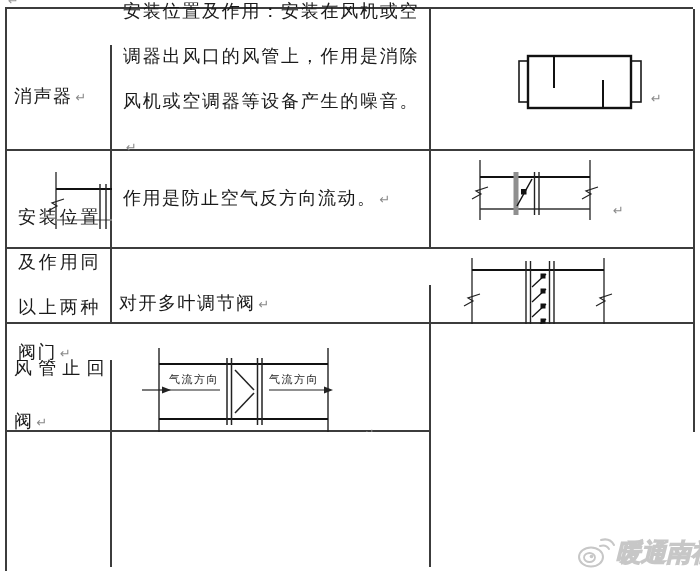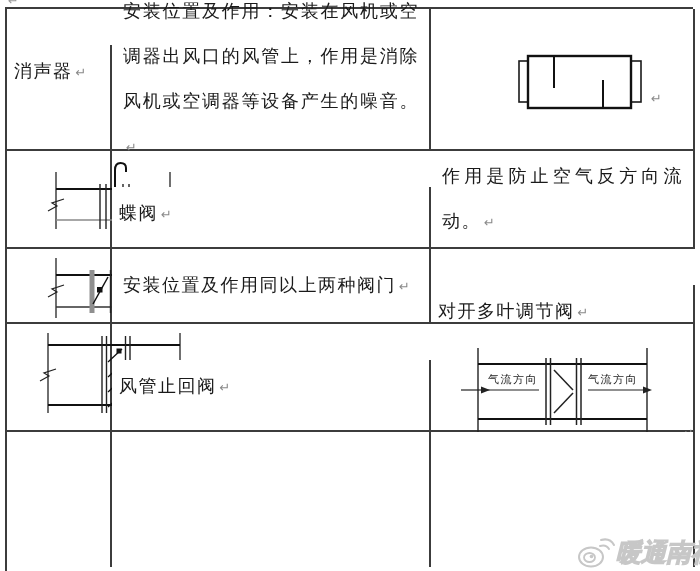--- a/index.html
+++ b/index.html
@@ -16,21 +16,21 @@
     border-left:2px solid #3c3c3c;
     background:#fff;
   }
   .cell{
     border-right:2px solid #3c3c3c;
     border-bottom:2px solid #3c3c3c;
     position:relative;
     background:#fff;
     overflow:visible;
   }
-  .name-cell{ display:flex; padding:0 4px 0 7px;margin-top:36px; }
+  .name-cell{ display:flex; align-items:center; padding:0 4px 0 7px;margin-top:36px; }
   .name-text{
     width:100%; font-size:18px; line-height:53px; color:#1a1a1a;
     letter-spacing:1.5px; text-align:justify;
   }
   .desc-cell{ display:flex; align-items:center; padding:0 10px 0 11px; }
   .desc-text{
     width:100%; font-size:18px; line-height:45px; color:#1a1a1a;
     letter-spacing:1.5px; text-align:justify;
   }
   .ret{
@@ -94,23 +94,20 @@
         <line x1="99" y1="33" x2="99" y2="78" stroke="#222" stroke-width="1.4"></line>
         <line x1="116" y1="33" x2="116" y2="78" stroke="#222" stroke-width="1.4"></line>
         <line x1="122" y1="33" x2="122" y2="78" stroke="#222" stroke-width="1.4"></line>
         <path d="M108 67 L108 19 Q108 12 113.5 12 Q119 12 119 17 L119 21" fill="none" stroke="#111" stroke-width="2"></path>
         <path d="M41 60 L50 55 L45 52 L57 48" fill="none" stroke="#222" stroke-width="1.2"></path>
         <path d="M155 60 L164 55 L159 52 L171 48" fill="none" stroke="#222" stroke-width="1.2"></path>
       </svg>
       <span class="sym-ret" style="left:220px; top:58px;">↵</span>
     </div>
 
-    <div class="cell name-cell">
-      <div class="name-text"><span>蝶阀</span><span class="ret">↵</span></div>
-    </div>
     <div class="cell desc-cell">
       <div class="desc-text"><span>作用是防止空气反方向流动。</span><span class="ret">↵</span></div>
     </div>
     <div class="cell sym-cell">
       <svg width="262" height="73" viewBox="0 0 262 73">
         <line x1="49" y1="9" x2="49" y2="69" stroke="#222" stroke-width="1.3"></line>
         <line x1="159" y1="9" x2="159" y2="69" stroke="#222" stroke-width="1.3"></line>
         <line x1="49" y1="26" x2="159" y2="26" stroke="#111" stroke-width="2"></line>
         <line x1="49" y1="58" x2="159" y2="58" stroke="#333" stroke-width="1.6"></line>
         <rect x="82.5" y="21" width="5" height="43" fill="#8f8f8f"></rect>

